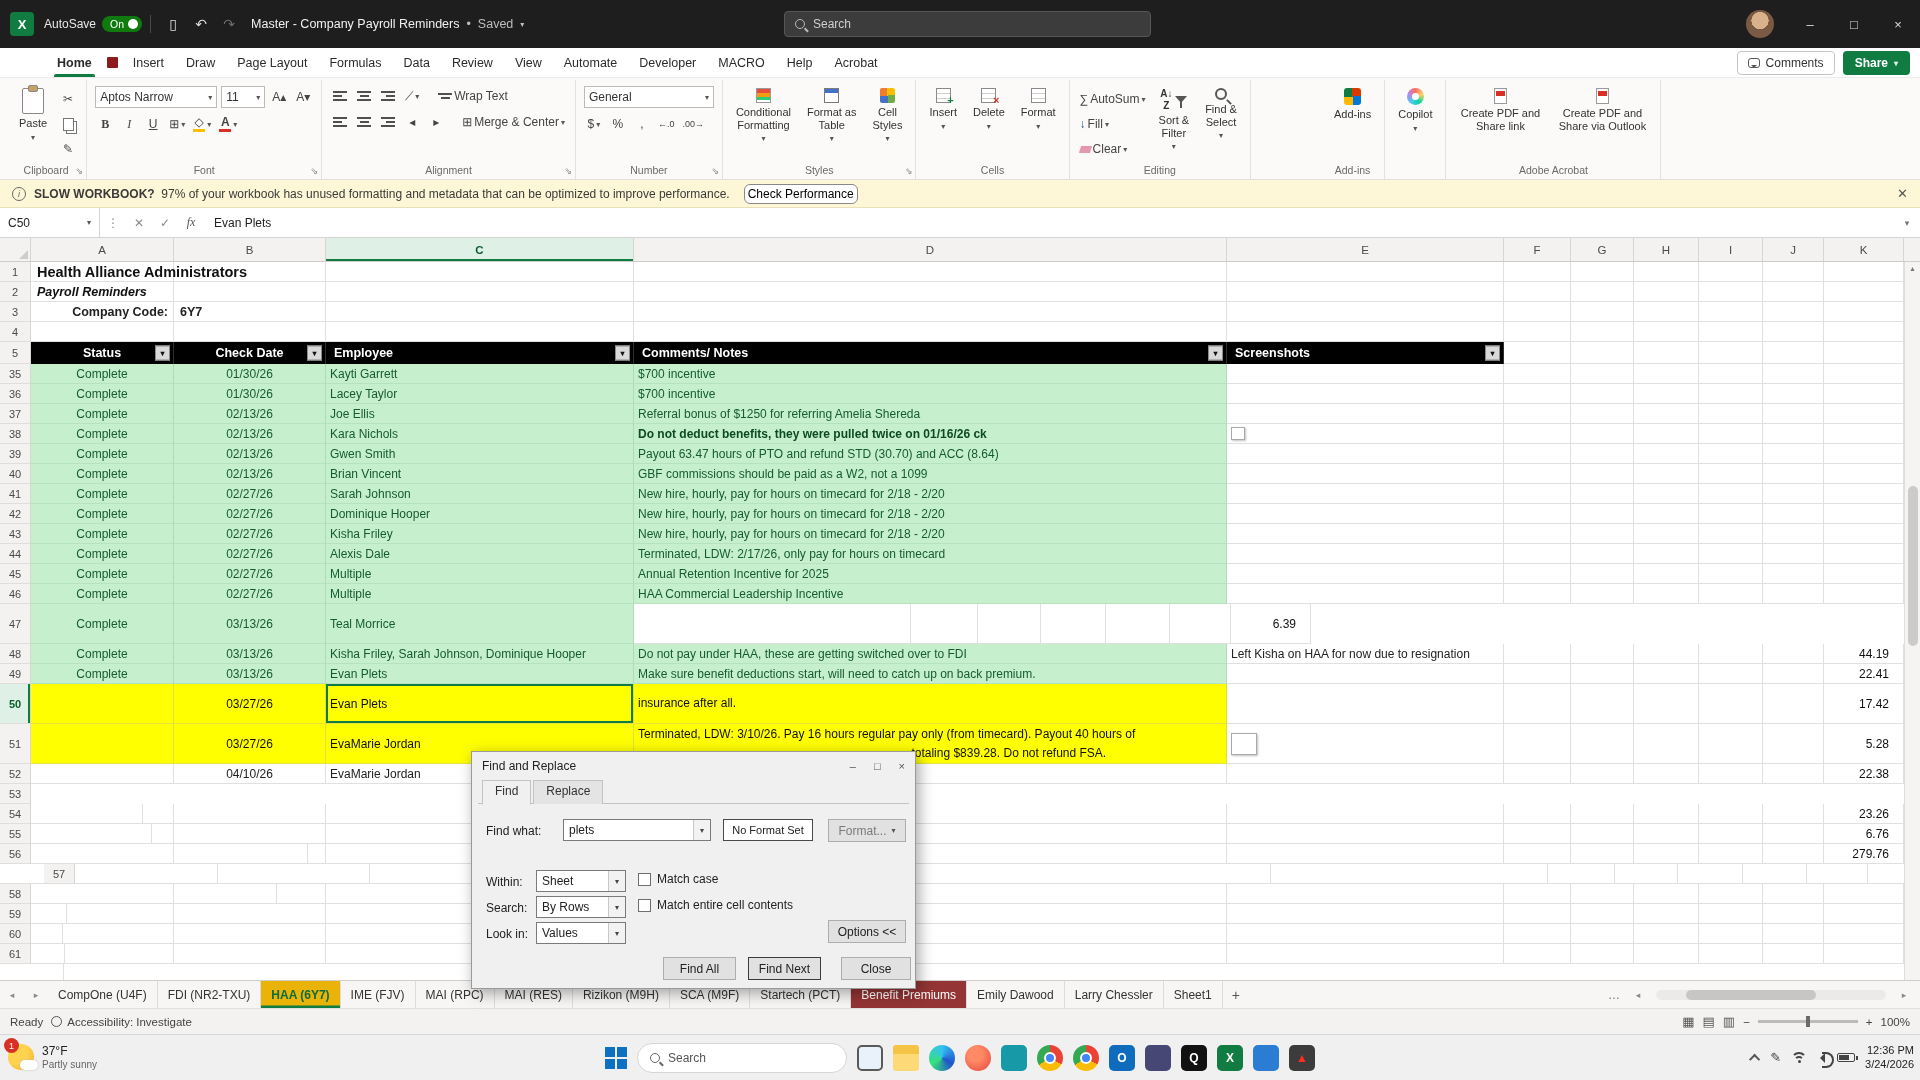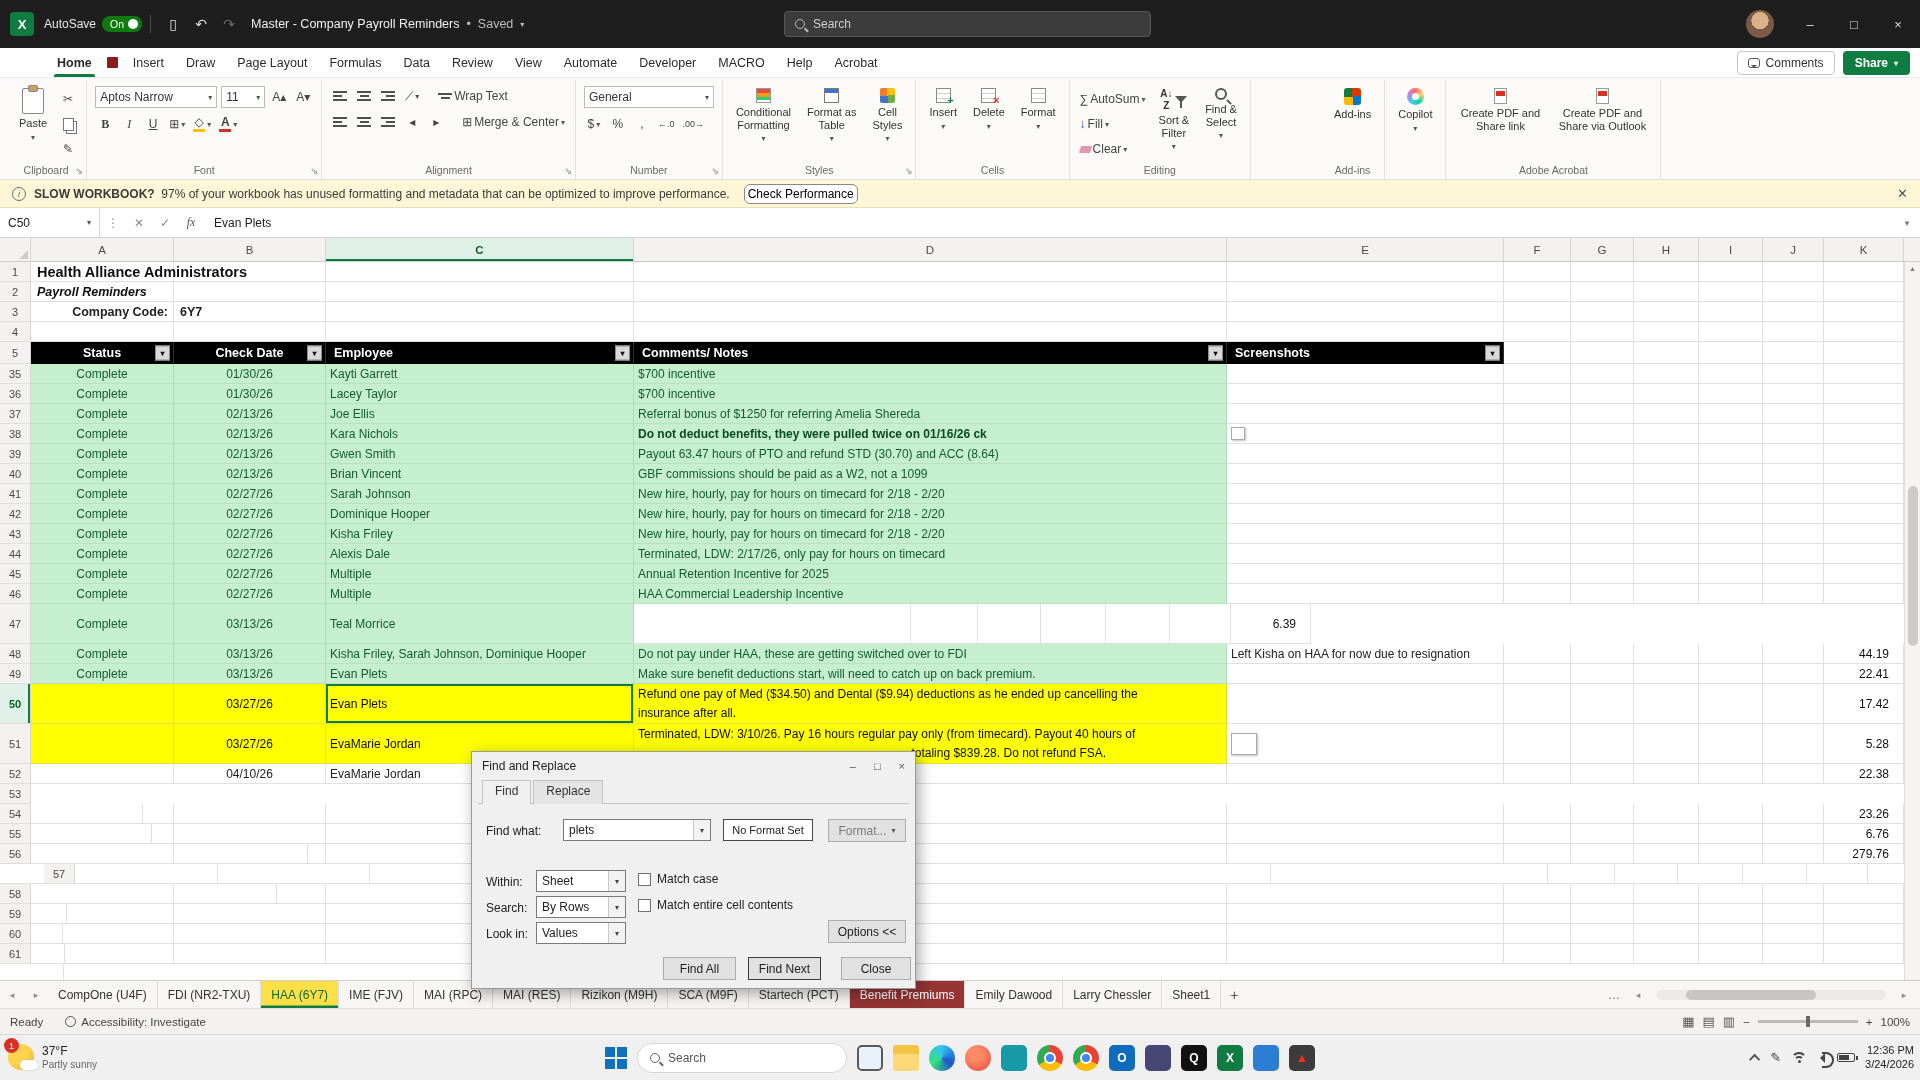--- a/index.html
+++ b/index.html
@@ -121,29 +121,29 @@
   .thumb.sm { width:14px; height:13px; }
   .thumb.lg { width:26px; height:22px; }
   .vscroll { position:absolute; top:24px; right:0; bottom:0; width:16px; background:#f5f4f3; border-left:1px solid #e0dedc; display:flex; flex-direction:column; align-items:center; }
   .vthumb { width:10px; height:160px; background:#cdcbc9; border-radius:5px; margin-top:210px; }
   .vs-ar { font-size:8px; color:#777; line-height:14px; }
 
   
   .tabbar { height:28px; background:#f7f6f5; border-top:1px solid #d0cecc; display:flex; align-items:stretch; font-size:12px; }
   .tab-nav { width:24px; display:flex; align-items:center; justify-content:center; color:#8a8a8a; font-size:9px; }
   .stab { display:flex; align-items:center; padding:0 10px; color:#333; border-right:1px solid #dedcda; white-space:nowrap; }
-  .stab.active { background:#fde047; color:#0e6b3c; font-weight:normal; box-shadow:inset 0 -2.5px 0 #107c41; }
+  .stab.active { background:#eab308; color:#0e6b3c; font-weight:bold; box-shadow:inset 0 -2.5px 0 #107c41; }
   .stab.maroon { background:#943434; color:#fff; }
   .addsheet { width:26px; display:flex; align-items:center; justify-content:center; color:#555; font-size:14px; }
   .tabbar-right { margin-left:auto; display:flex; align-items:center; gap:6px; padding-right:4px; }
   .hscroll { width:230px; height:10px; background:#eceae8; border-radius:5px; position:relative; }
   .hthumb { position:absolute; left:30px; width:130px; top:0; bottom:0; background:#c8c6c4; border-radius:5px; }
 
   
-  .statusbar { height:26px; background:#f3f2f1; border-top:1px solid #e1dfdd; display:flex; align-items:center; font-size:11.5px; color:#444; padding:0 10px; gap:22px; }
+  .statusbar { height:26px; background:#f3f2f1; border-top:1px solid #e1dfdd; display:flex; align-items:center; font-size:11.5px; color:#444; padding:0 10px; gap:8px; }
   .sb-right { margin-left:auto; display:flex; align-items:center; gap:8px; }
   .viewic { font-size:13px; color:#555; }
   .zoomtrack { width:100px; height:3px; background:#bdbbb9; position:relative; }
   .zoomthumb { position:absolute; left:48px; top:-4px; width:4px; height:11px; background:#6a6a6a; }
 
   
   .taskbar { height:46px; background:#f0f0f0; border-top:1px solid #d8d8d8; position:relative; display:flex; align-items:center; }
   .weather { position:absolute; left:8px; display:flex; align-items:center; gap:8px; }
   .wicon { width:26px; height:26px; border-radius:50%; background:radial-gradient(circle at 35% 35%, #ffd34d 0 45%, #f5a623 100%); position:relative; }
   .wicon::after { content:""; position:absolute; right:-4px; bottom:0; width:18px; height:10px; background:#fff; border-radius:6px; box-shadow:0 0 2px #bbb; }
@@ -849,21 +849,21 @@
           <div class="gcell" style="width: 65px; height: 20px;"></div>
           <div class="gcell" style="width: 64px; height: 20px;"></div>
           <div class="gcell" style="width: 61px; height: 20px;"></div>
           <div class="gcell num" style="width: 80px; height: 20px;">22.41</div>
         </div>
         <div class="grow" style="height: 40px;">
           <div class="rownum sel" style="height: 40px;">50</div>
           <div class="gcell y hc" style="width: 143px; height: 40px;"></div>
           <div class="gcell y hc" style="width: 152px; height: 40px;">03/27/26</div>
           <div class="gcell y selcell" style="width: 308px; height: 40px;">Evan Plets</div>
-          <div class="gcell y cmt" style="width: 593px; height: 40px;"><div class="cl">Refund one pay of Med ($34.50) and Dental ($9.94) deductions as he ended up cancelling the</div><div class="cl">insurance after all.</div></div>
+          <div class="gcell y cmt" style="width: 593px; height: 40px;"><div class="cl">insurance after all.</div></div>
           <div class="gcell" style="width: 277px; height: 40px;"></div>
           <div class="gcell" style="width: 67px; height: 40px;"></div>
           <div class="gcell" style="width: 63px; height: 40px;"></div>
           <div class="gcell" style="width: 65px; height: 40px;"></div>
           <div class="gcell" style="width: 64px; height: 40px;"></div>
           <div class="gcell" style="width: 61px; height: 40px;"></div>
           <div class="gcell num" style="width: 80px; height: 40px;">17.42</div>
         </div>
         <div class="grow" style="height: 40px;">
           <div class="rownum" style="height: 40px;">51</div>

